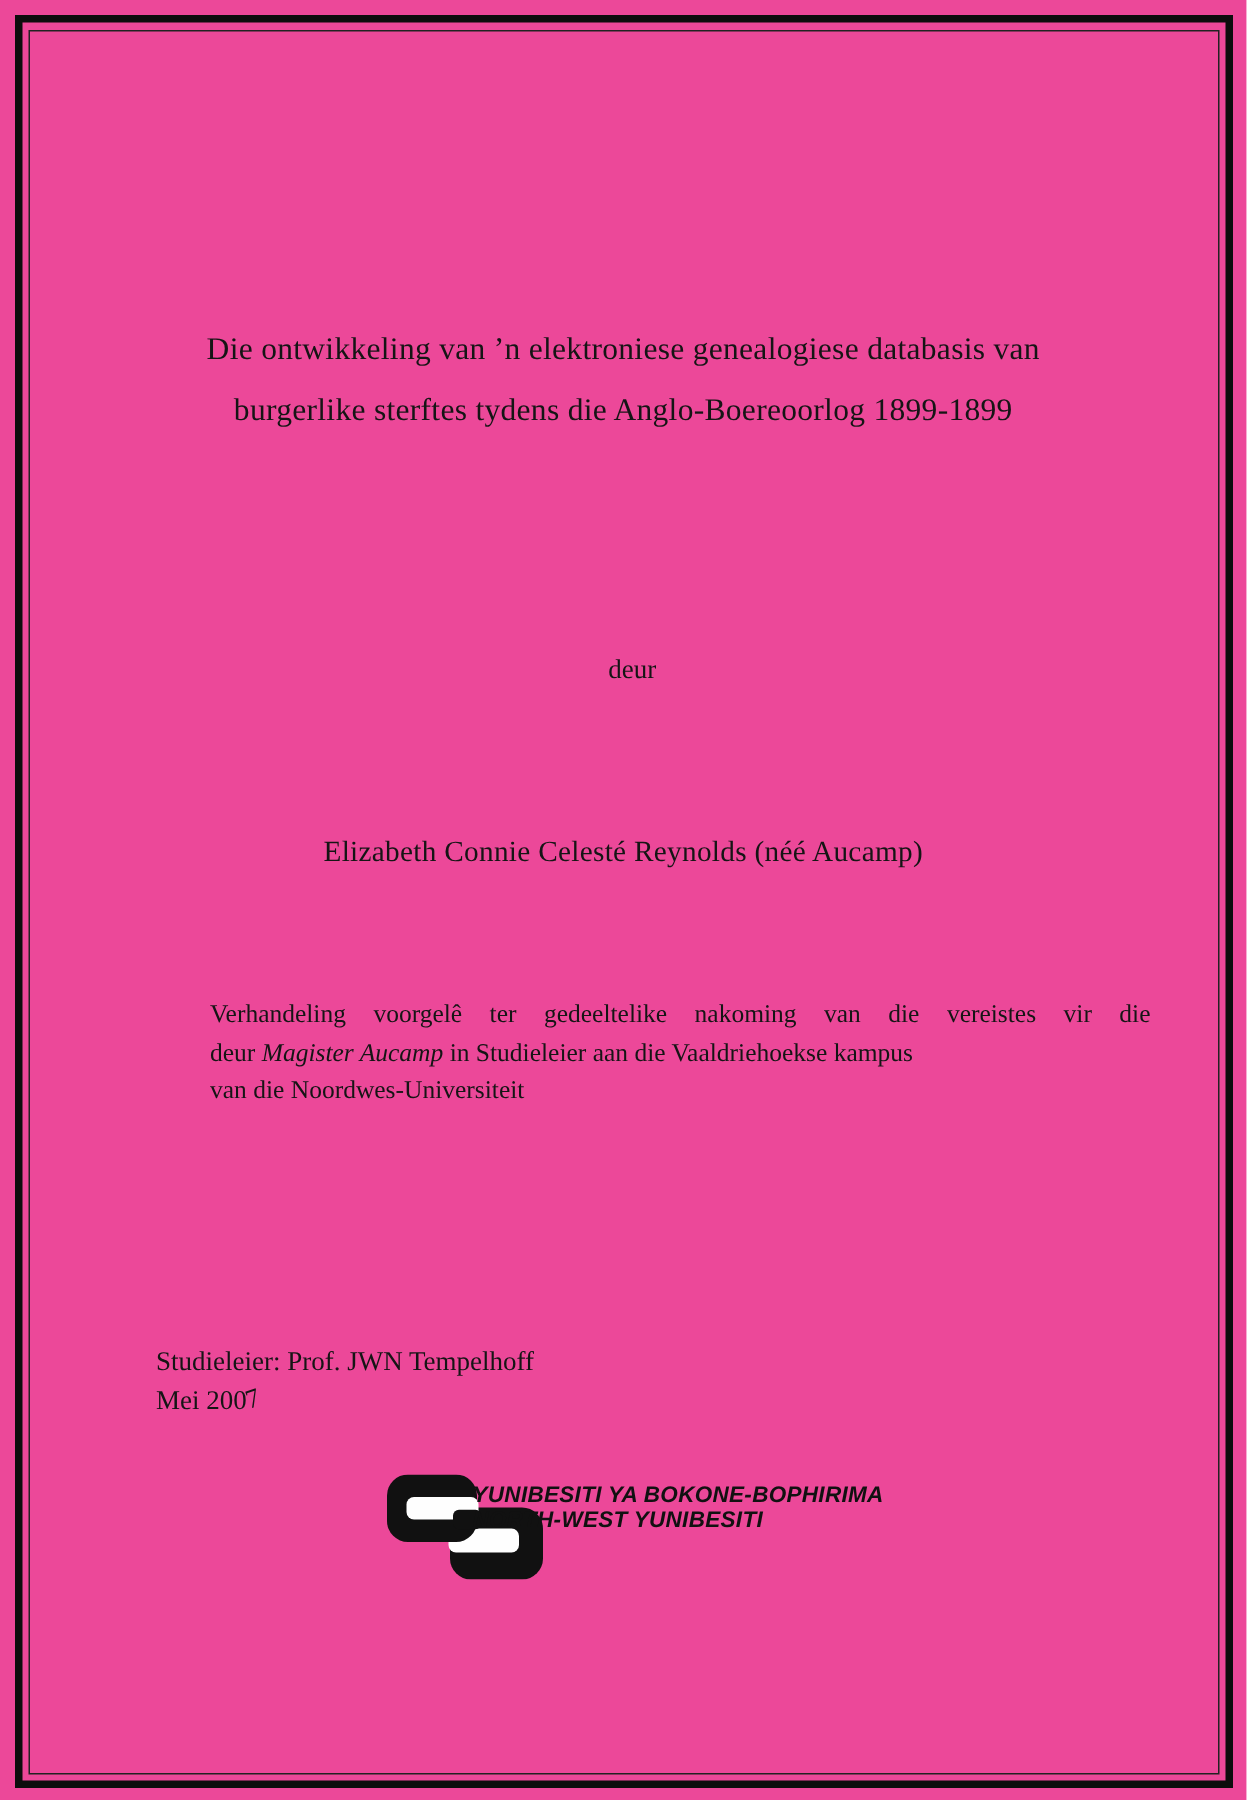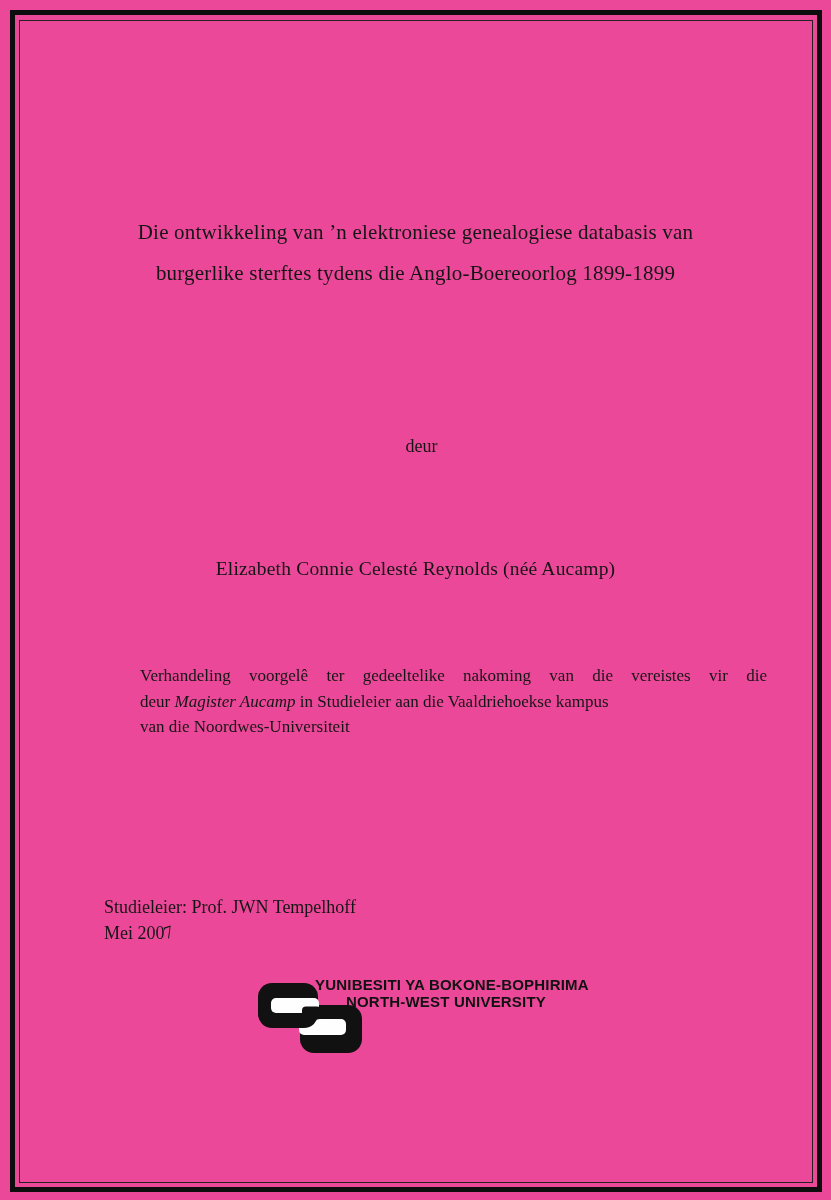--- a/index.html
+++ b/index.html
@@ -80,30 +80,31 @@
     left: 258px; top: 976px;
     width: 340px; height: 80px;
   }
   .logo-mark {
     position: absolute;
     left: 0; top: 7px;
     width: 104px; height: 70px;
   }
   .logo-text {
     position: absolute;
-    left: 57px; top: 0;
+    left: 57px; top: 12px;
     width: 262px;
-    text-align: center;
+    text-align: left;
     font-family: "Liberation Sans", sans-serif;
     font-size: 15px;
     font-weight: bold;
     line-height: 17.4px;
     letter-spacing: 0.2px;
     color: #111111;
     white-space: nowrap;
+    font-style: italic;
   }
 </style>
 </head>
 <body>
 
 <div class="page">
 
   <div class="frame-outer"></div>
   <div class="frame-inner"></div>
 
@@ -133,17 +134,17 @@
       <rect x="42" y="22" width="62" height="48" rx="14" fill="#111111"></rect>
       <rect x="41" y="36" width="47" height="16" rx="5" fill="#fefefe"></rect>
 
       <rect x="0" y="0" width="60" height="45" rx="14" fill="#111111"></rect>
       <rect x="13" y="15" width="48" height="15" rx="5" fill="#fefefe"></rect>
 
       <rect x="44" y="23.5" width="19" height="13" rx="4" fill="#111111"></rect>
     </svg>
     <div class="logo-text">
       <div>YUNIBESITI YA BOKONE-BOPHIRIMA</div>
-      <div>NORTH-WEST UNIVERSITY</div>
+      <div>NORTH-WEST YUNIBESITI</div>
     </div>
   </div>
 
 </div>
 
 </body></html>

